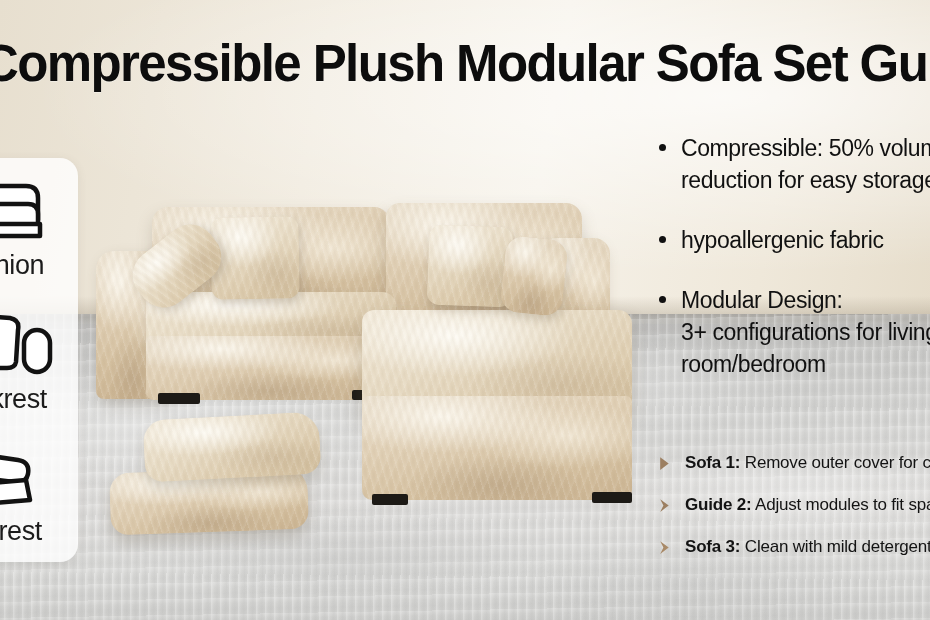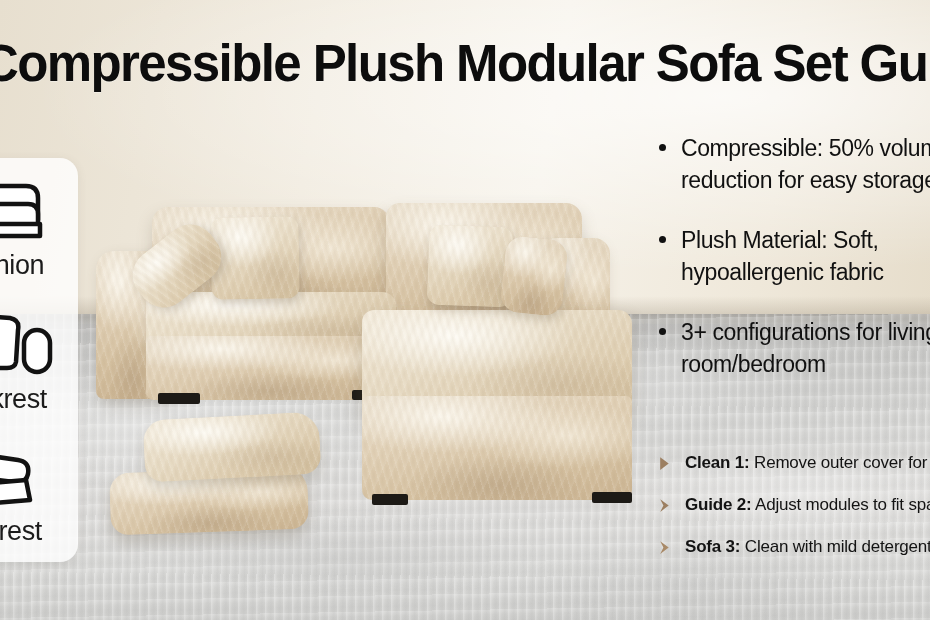--- a/index.html
+++ b/index.html
@@ -328,39 +328,39 @@
   <div class="features">
 
     <div class="feature">
       <span class="dot"></span>
       <b>Compressible:</b><span> 50% volume</span>
       <span class="line2">reduction for easy storage</span>
     </div>
 
     <div class="feature">
       <span class="dot"></span>
-      <b>Plush Material: Soft,</b>
       <span class="line2">hypoallergenic fabric</span>
     </div>
 
     <div class="feature">
       <span class="dot"></span>
+      <b>Modular Design:</b>
       <span class="line2">3+ configurations for living</span>
       <span class="line2">room/bedroom</span>
     </div>
 
   </div>
 
   <div class="steps">
 
     <div class="step">
       <svg class="marker" viewBox="0 0 16 16">
         <path d="M3 2 L11 8 L3 14 Z" fill="#9c7f61"></path>
       </svg>
-      <b>Clean 1:</b><span> Remove outer cover for cleaning</span>
+      <b>Sofa 1:</b><span> Remove outer cover for cleaning</span>
     </div>
 
     <div class="step">
       <svg class="marker" viewBox="0 0 16 16">
         <path d="M3 2 L11 8 L3 14 L6 8 Z" fill="#9c7f61"></path>
       </svg>
       <b>Guide 2:</b><span> Adjust modules to fit space</span>
     </div>
 
     <div class="step">

